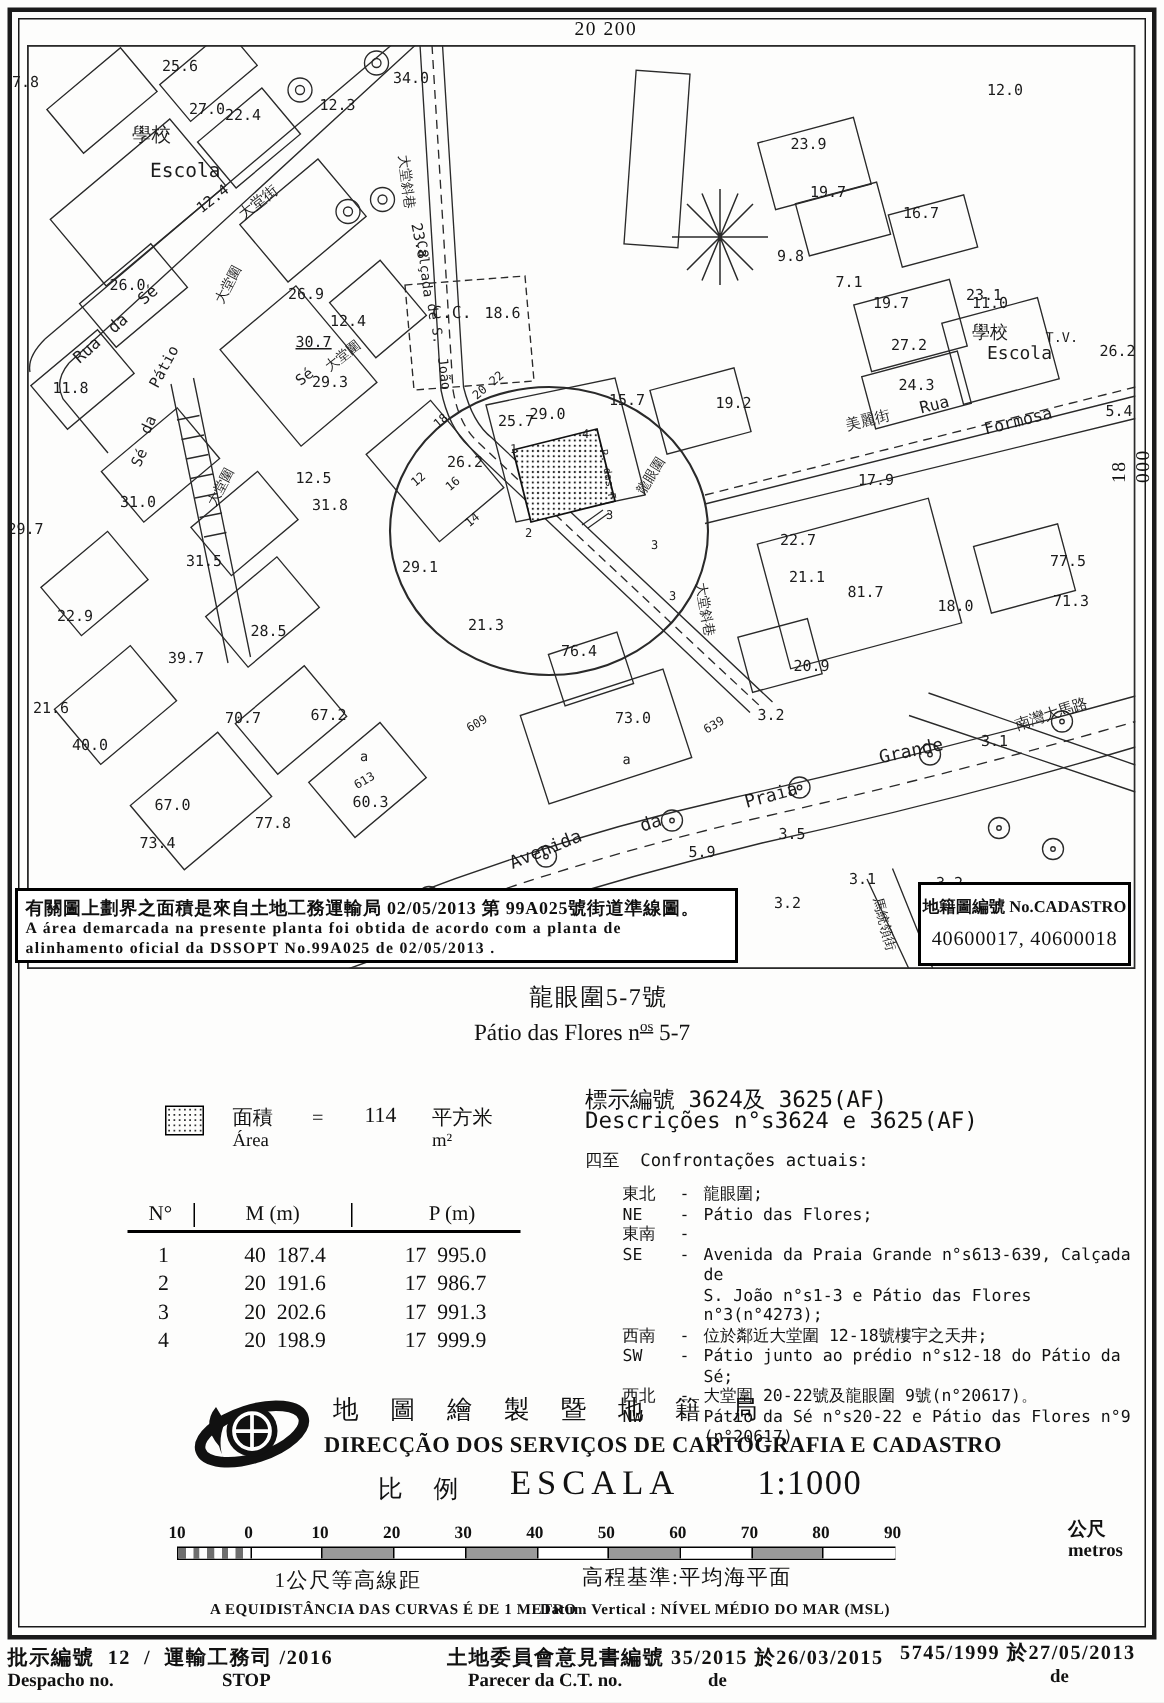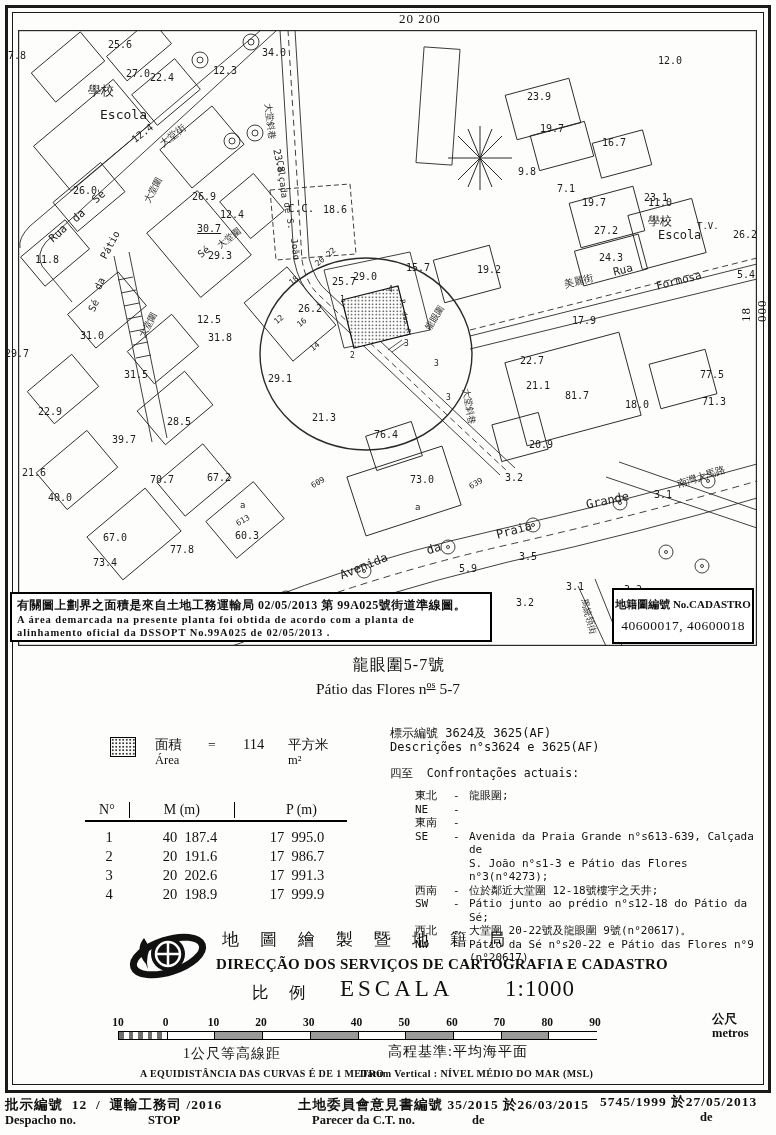--- a/index.html
+++ b/index.html
@@ -28,21 +28,21 @@
   .cad-num{font-size:13.5px;margin-top:6px;letter-spacing:.5px;}
   
   .title-cn{left:0;top:655px;width:776px;text-align:center;font-size:16px;letter-spacing:1px;padding-left:11px;}
   .title-pt{left:0;top:679px;width:776px;text-align:center;font-size:15.5px;}
   .title-pt sup{text-decoration:underline;font-size:10px;}
   
   .swatch{left:110px;top:737px;width:24px;height:18px;border:1.5px solid #000;
           background-image:radial-gradient(#333 26%,transparent 30%);background-size:3.5px 3.5px;}
   .al-cn{font-size:13.5px;} .al-pt{font-size:12.5px;}
   
-  .desc{left:390px;top:726px;font-size:12px;line-height:14px;white-space:pre;}
+  .desc{left:390px;top:726px;font-size:15px;line-height:14px;white-space:pre;}
   .conf-head{left:390px;top:766px;font-size:11.5px;white-space:pre;}
   #confront-list{left:415px;top:789px;width:355px;}
   .conf-row{display:grid;grid-template-columns:38px 16px auto;font-family:"DejaVu Sans Mono",monospace;
             font-size:11px;line-height:13.5px;}
   .conf-txt{white-space:pre-line;}
   
   .coords{left:85px;top:802px;width:262px;}
   .tbl-head{display:flex;border-bottom:2px solid #000;padding-bottom:2px;font-size:14px;}
   .tbl-head span{text-align:center;}
   .th-n{width:48px;} .th-m{width:114px;border-left:1.5px solid #000;} .th-p{width:100px;border-left:1.5px solid #000;padding-left:21px;}
@@ -169,21 +169,21 @@
           <circle cx="684" cy="536" r="7"></circle>
             <circle cx="684" cy="536" r="1.5"></circle>
         </g>
 
         <polygon points="324,270 380,256 392,304 336,318" fill="url(#dotpat)" stroke="#111" stroke-width="1.2"></polygon>
         <path d="M370,320 l14,-10 m-10,12 l14,-10" stroke-width="0.8"></path>
       </g>
     </svg>
   </div>
 
-  <div class="abs grid-coord" style="left:383px;top:11px;margin-left:16px;">20 200</div>
+  <div class="abs grid-coord" style="left:383px;top:11px;">20 200</div>
   <div class="abs grid-coord" style="left:738px;top:322px;transform:rotate(-90deg);transform-origin:0 0;">18 000</div>
 
   <div id="map-labels">
       <span class="map-label" style="left: 8px; top: 51px;">7.8</span>
       <span class="map-label" style="left: 108px; top: 40px;">25.6</span>
       <span class="map-label" style="left: 126px; top: 69px;">27.0</span>
       <span class="map-label" style="left: 150px; top: 73px;">22.4</span>
       <span class="map-label" style="left: 213px; top: 66px;">12.3</span>
       <span class="map-label" style="left: 88px; top: 84px; font-size: 13px;">學校</span>
       <span class="map-label" style="left: 100px; top: 108px; font-size: 13px;">Escola</span>
@@ -329,20 +329,21 @@
   <div class="abs conf-head mono">四至  Confrontações actuais:</div>
   <div class="abs" id="confront-list">
       <div class="conf-row">
         <span>東北</span>
         <span>-</span>
         <span class="conf-txt">龍眼圍;</span>
       </div>
       <div class="conf-row">
         <span>NE</span>
         <span>-</span>
+        <span class="conf-txt">Pátio das Flores;</span>
       </div>
       <div class="conf-row">
         <span>東南</span>
         <span>-</span>
       </div>
       <div class="conf-row">
         <span>SE</span>
         <span>-</span>
         <span class="conf-txt">Avenida da Praia Grande n°s613-639, Calçada de
 S. João n°s1-3 e Pátio das Flores n°3(n°4273);</span>

